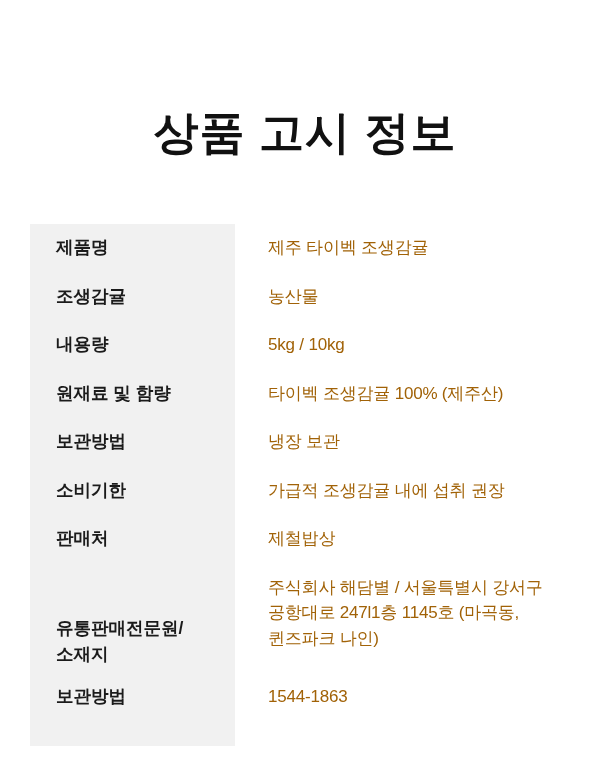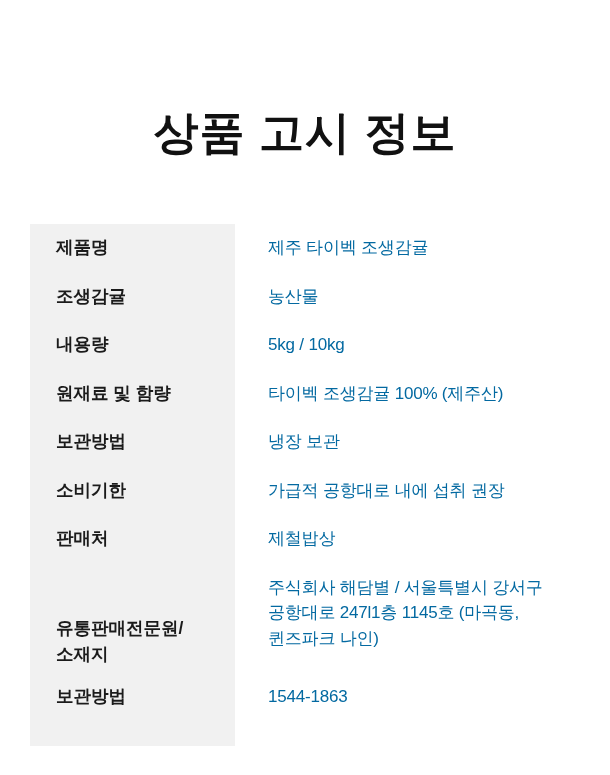--- a/index.html
+++ b/index.html
@@ -78,21 +78,21 @@
     line-height: 1.45;
   }
 
   .row .value {
     flex: 1 1 auto;
     box-sizing: border-box;
     padding-left: 4px;
     padding-right: 8px;
     font-size: 17px;
     font-weight: normal;
-    color: #0369a1;
+    color: #a16207;
     line-height: 1.48;
     letter-spacing: -0.2px;
   }
 
   
   .row.single {
     height: 48.5px;
     padding-top: 11px;
   }
 
@@ -155,21 +155,21 @@
         </div>
         <div class="row single">
           <div class="label">보관방법</div>
           <div class="value">
             <span class="value-line">냉장 보관</span>
           </div>
         </div>
         <div class="row single">
           <div class="label">소비기한</div>
           <div class="value">
-            <span class="value-line">가급적 공항대로 내에 섭취 권장</span>
+            <span class="value-line">가급적 조생감귤 내에 섭취 권장</span>
           </div>
         </div>
         <div class="row single">
           <div class="label">판매처</div>
           <div class="value">
             <span class="value-line">제철밥상</span>
           </div>
         </div>
         <div class="row multi">
           <div class="label">

